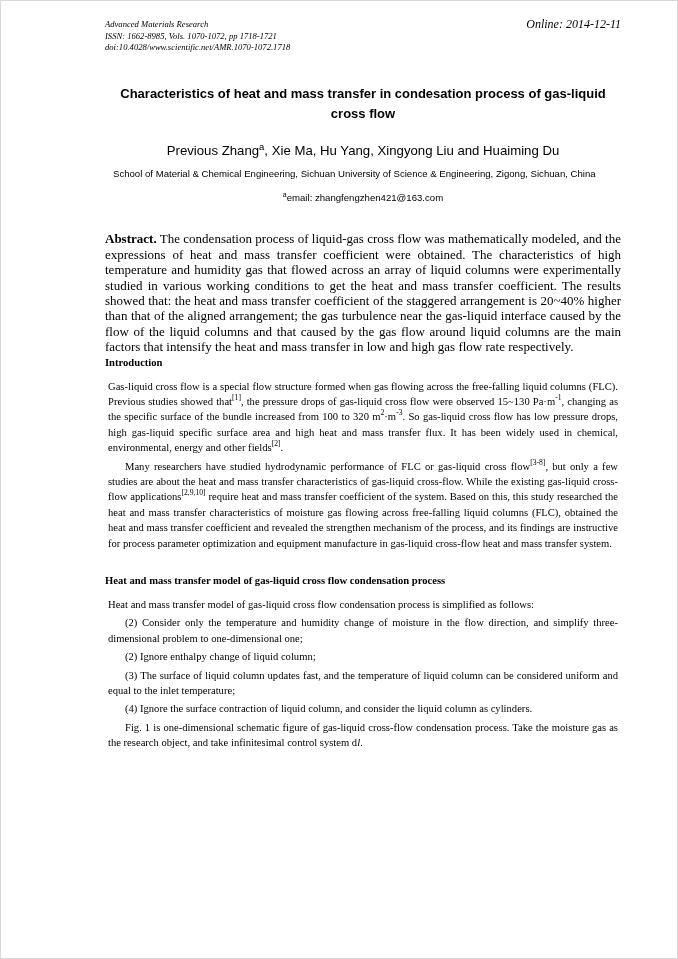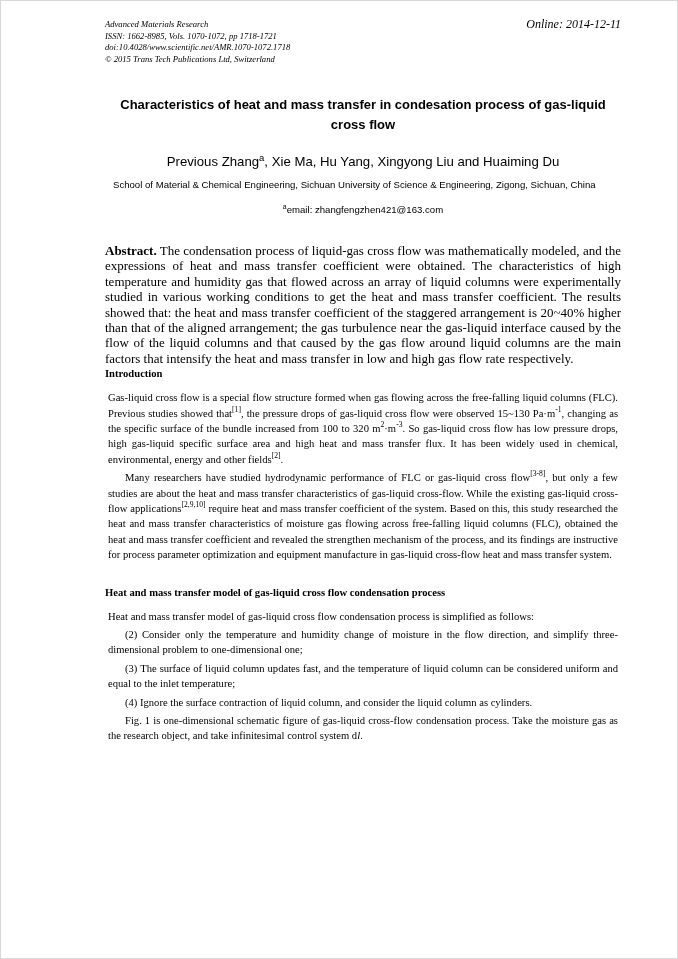--- a/index.html
+++ b/index.html
@@ -123,21 +123,20 @@
 </head>
 <body>
 
 <div class="page">
   <div class="page-inner">
 
     <div class="journal-header">
       <div class="line">Advanced Materials Research</div>
       <div class="line">ISSN: 1662-8985, Vols. 1070-1072, pp 1718-1721</div>
       <div class="line">doi:10.4028/www.scientific.net/AMR.1070-1072.1718</div>
-      <div class="line">© 2015 Trans Tech Publications Ltd, Switzerland</div>
       <div class="online-date">Online: 2014-12-11</div>
     </div>
 
     <h1 class="title">Characteristics of heat and mass transfer in condesation process of gas-liquid cross flow</h1>
 
     <div class="authors"><span>Previous Zhang</span><sup>a</sup><span>, Xie Ma, Hu Yang, Xingyong Liu and  Huaiming Du</span></div>
     <div class="affiliation">School of Material &amp; Chemical Engineering, Sichuan University of Science &amp; Engineering, Zigong, Sichuan, China</div>
     <div class="email-line"><sup>a</sup><span>email: zhangfengzhen421@163.com</span></div>
 
 
@@ -145,18 +144,19 @@
       <span class="lead">Abstract.</span><span> The condensation process of liquid-gas cross flow was mathematically modeled, and the expressions of heat and mass transfer coefficient were obtained. The characteristics of high temperature and humidity gas that flowed across an array of liquid columns were experimentally studied in various working conditions to get the heat and mass transfer coefficient. The results showed that: the heat and mass transfer coefficient of the staggered arrangement is 20~40% higher than that of the aligned arrangement; the gas turbulence near the gas-liquid interface caused by the flow of the liquid columns and that caused by the gas flow around liquid columns are the main factors that intensify the heat and mass transfer in low and high gas flow rate respectively.</span>
     </div>
 
     <div class="section-heading">Introduction</div>
     <p class="para"><span>Gas-liquid cross flow is a special flow structure formed when gas flowing across the free-falling liquid columns (FLC). Previous studies showed that</span><sup>[1]</sup><span>, the pressure drops of gas-liquid cross flow were observed 15~130 Pa·m</span><sup>-1</sup><span>, changing as the specific surface of the bundle increased from 100 to 320 m</span><sup>2</sup><span>·m</span><sup>-3</sup><span>. So gas-liquid cross flow has low pressure drops, high gas-liquid specific surface area and high heat and mass transfer flux. It has been widely used in chemical, environmental, energy and other fields</span><sup>[2]</sup><span>.</span></p>
     <p class="para indent"><span>Many researchers have studied hydrodynamic performance of FLC or gas-liquid cross flow</span><sup>[3-8]</sup><span>, but only a few studies are about the heat and mass transfer characteristics of gas-liquid cross-flow. While the existing gas-liquid cross-flow applications</span><sup>[2,9,10]</sup><span> require heat and mass transfer coefficient of the system. Based on this, this study researched the heat and mass transfer characteristics of moisture gas flowing across free-falling liquid columns (FLC), obtained the heat and mass transfer coefficient and revealed the strengthen mechanism of the process, and its findings are instructive for process parameter optimization and equipment manufacture in gas-liquid cross-flow heat and mass transfer system.</span></p>
 
     <div class="section-heading spaced">Heat and mass transfer model of gas-liquid cross flow condensation process</div>
     <p class="para">Heat and mass transfer model of gas-liquid cross flow condensation process is simplified as follows:</p>
     <p class="para hang">(2) Consider only the temperature and humidity change of moisture in the flow direction, and simplify three-dimensional problem to one-dimensional one;</p>
+    <p class="para hang">(2) Ignore enthalpy change of liquid column;</p>
     <p class="para hang">(3) The surface of liquid column updates fast, and the temperature of liquid column can be considered uniform and equal to the inlet temperature;</p>
     <p class="para hang">(4) Ignore the surface contraction of liquid column, and consider the liquid column as cylinders.</p>
     <p class="para hang"><span>Fig. 1 is one-dimensional schematic figure of gas-liquid cross-flow condensation process. Take the moisture gas as the research object, and take infinitesimal control system d</span><span class="ital">l</span><span>.</span></p>
 
   </div>
 </div>
 
 </body></html>

